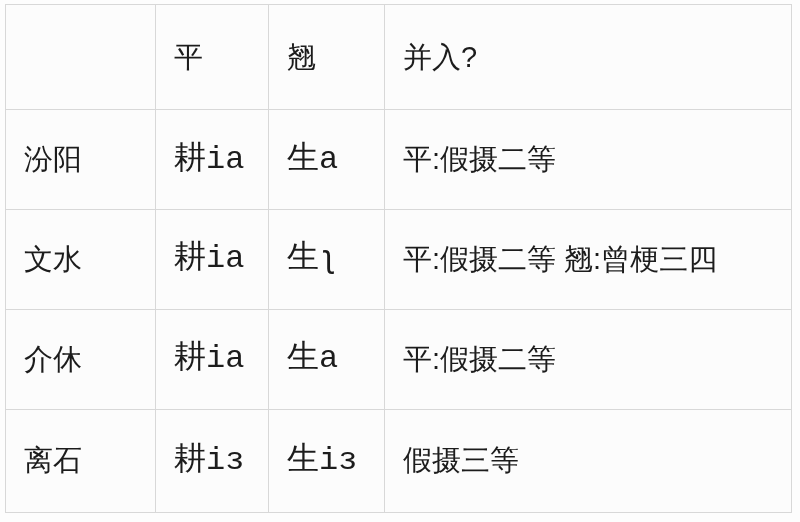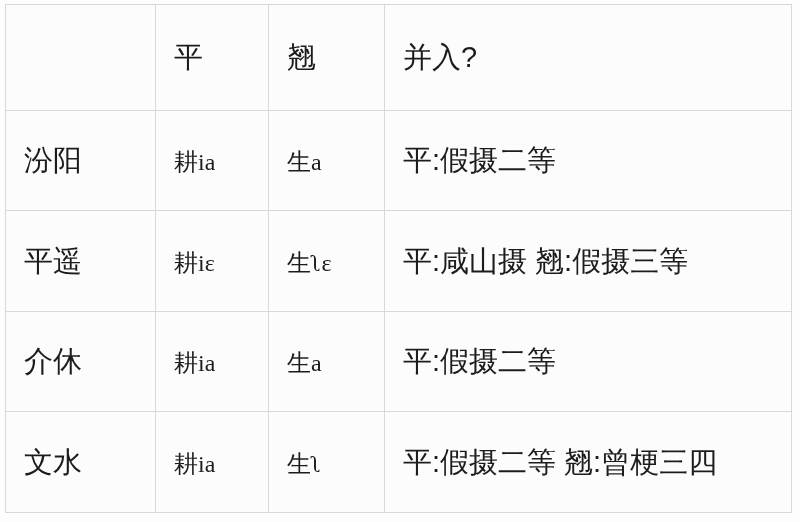--- a/index.html
+++ b/index.html
@@ -46,22 +46,22 @@
   col.c-merge  { width: 407px; }
 
   tr.header-row td { height: 76px; }
   tr.data-row td   { height: 72px; }
   tr.data-row.last td { height: 74px; }
 
   .cell-text {
     display: inline-block;
   }
   .ipa {
-    font-family: Liberation Serif, serif;
-    font-size: 24px;
+    font-family: Liberation Mono, monospace;
+    font-size: 32px;
     letter-spacing: 0px;
   }
 </style>
 </head>
 <body>
 
 <div id="dialect-table-wrap">
   <table class="dialect-table">
     <colgroup>
       <col class="c-place">
@@ -94,60 +94,60 @@
         </td>
         <td>
           <span class="cell-text ipa">生a</span>
         </td>
         <td>
           <span class="cell-text">平:假摄二等</span>
         </td>
       </tr>
 
 
+
       <tr class="data-row">
         <td>
-          <span class="cell-text">平遥</span>
+          <span class="cell-text">文水</span>
         </td>
         <td>
-          <span class="cell-text ipa">耕iɛ</span>
+          <span class="cell-text ipa">耕ia</span>
         </td>
         <td>
-          <span class="cell-text ipa">生ʅɛ</span>
+          <span class="cell-text ipa">生ʅ</span>
         </td>
         <td>
-          <span class="cell-text">平:咸山摄 翘:假摄三等</span>
+          <span class="cell-text">平:假摄二等 翘:曾梗三四</span>
         </td>
       </tr>
 
       <tr class="data-row">
         <td>
           <span class="cell-text">介休</span>
         </td>
         <td>
           <span class="cell-text ipa">耕ia</span>
         </td>
         <td>
           <span class="cell-text ipa">生a</span>
         </td>
         <td>
           <span class="cell-text">平:假摄二等</span>
         </td>
       </tr>
 
-      <tr class="data-row">
+      <tr class="data-row last">
         <td>
-          <span class="cell-text">文水</span>
+          <span class="cell-text">离石</span>
         </td>
         <td>
-          <span class="cell-text ipa">耕ia</span>
+          <span class="cell-text ipa">耕iɜ</span>
         </td>
         <td>
-          <span class="cell-text ipa">生ʅ</span>
+          <span class="cell-text ipa">生iɜ</span>
         </td>
         <td>
-          <span class="cell-text">平:假摄二等 翘:曾梗三四</span>
+          <span class="cell-text">假摄三等</span>
         </td>
       </tr>
-
     </tbody>
   </table>
 </div>
 
 </body></html>

